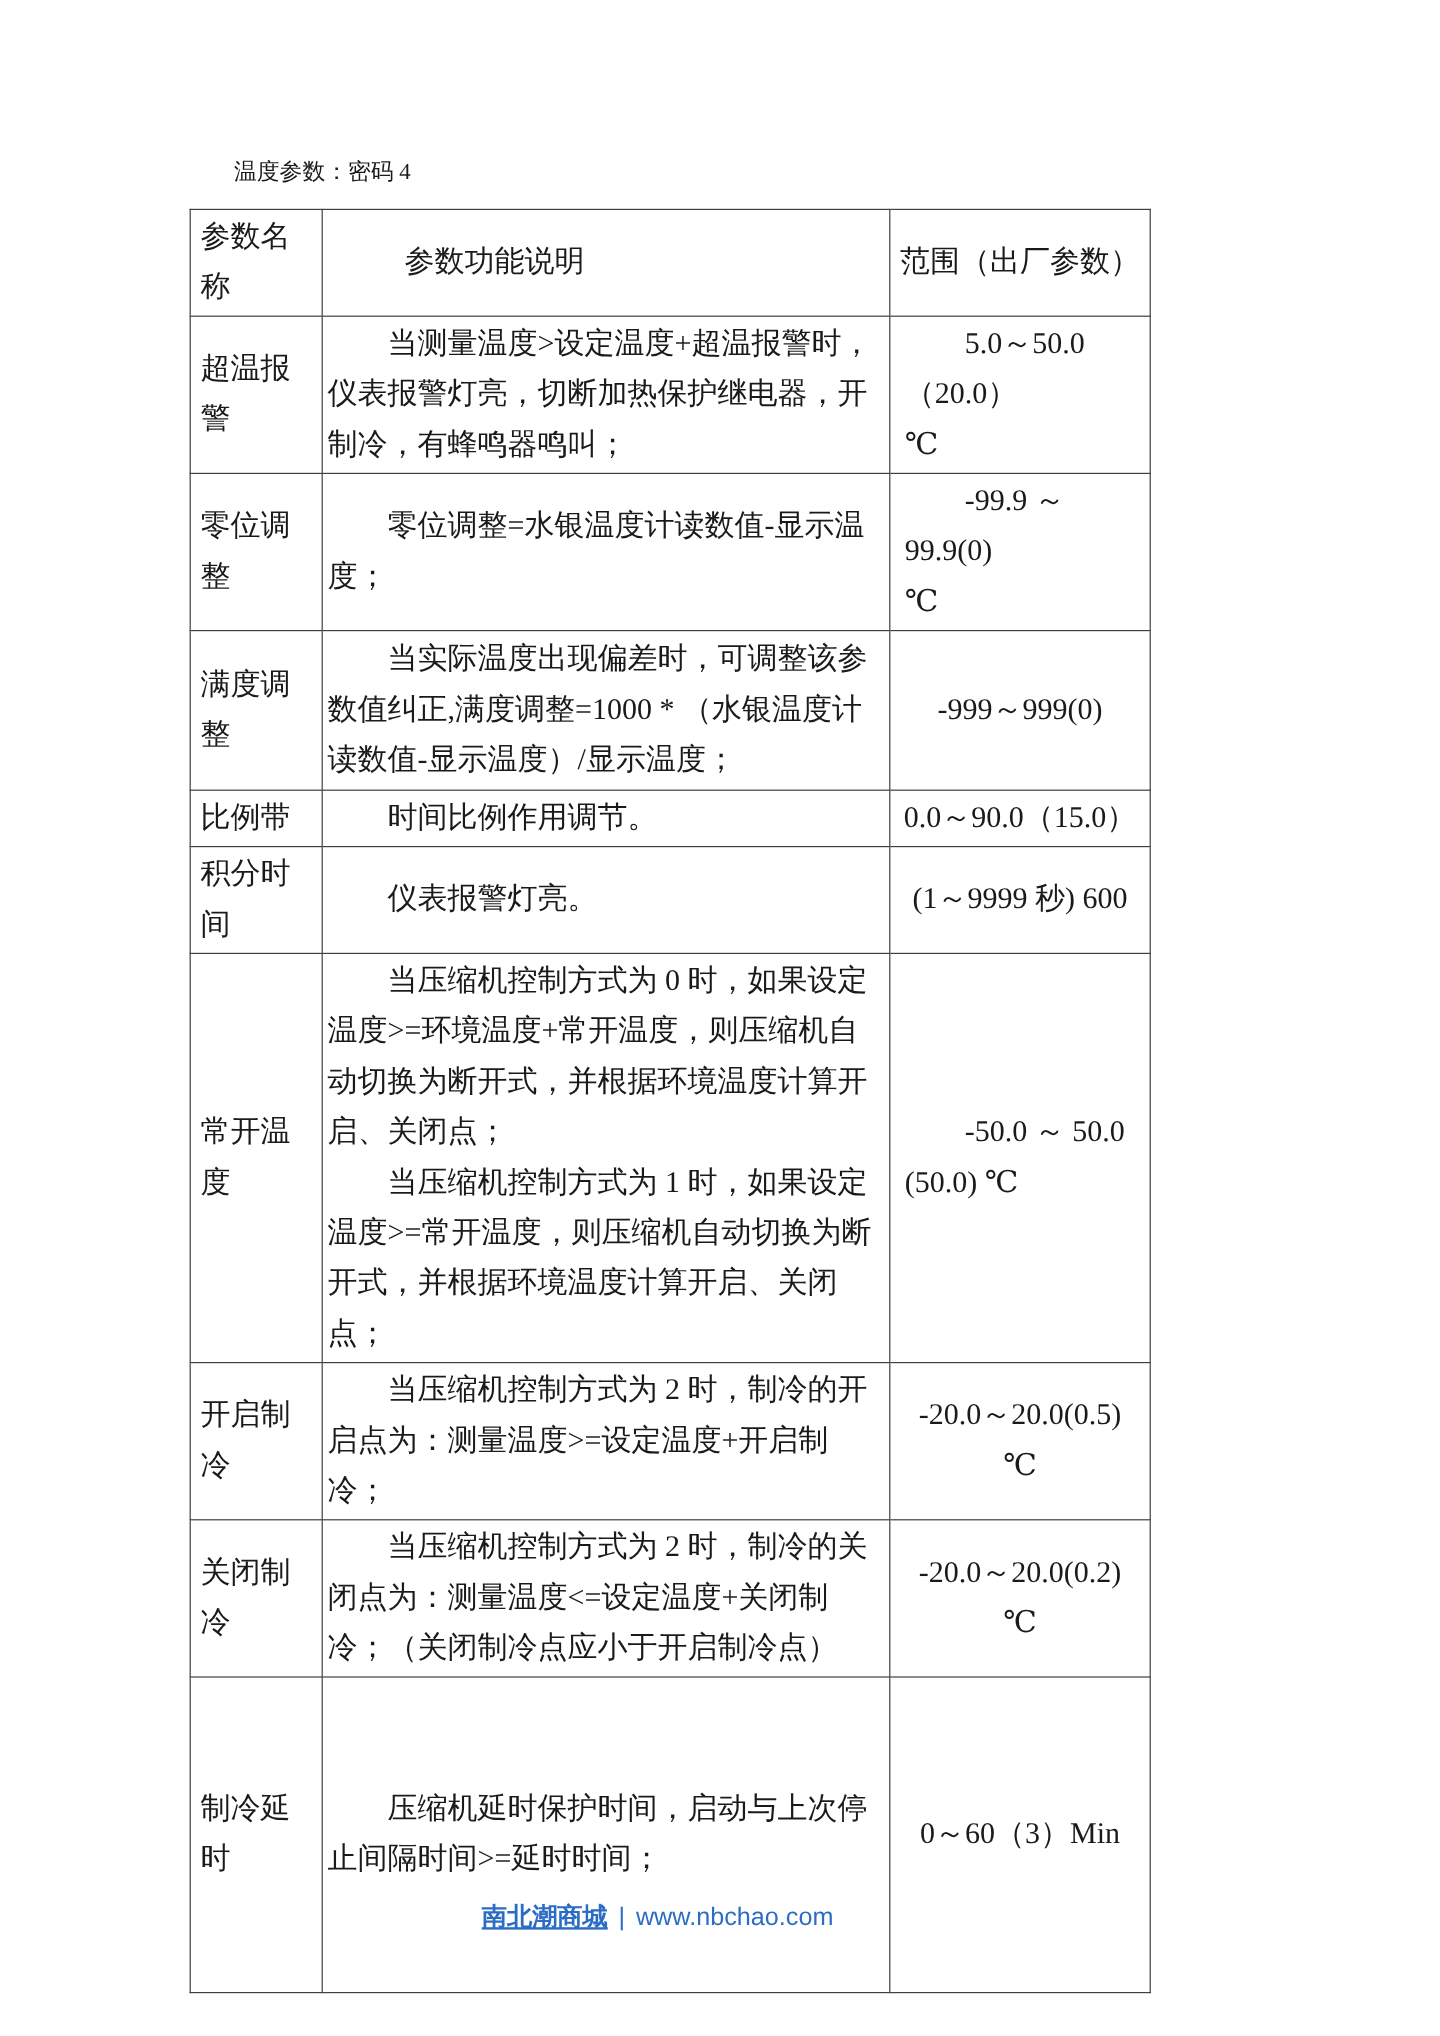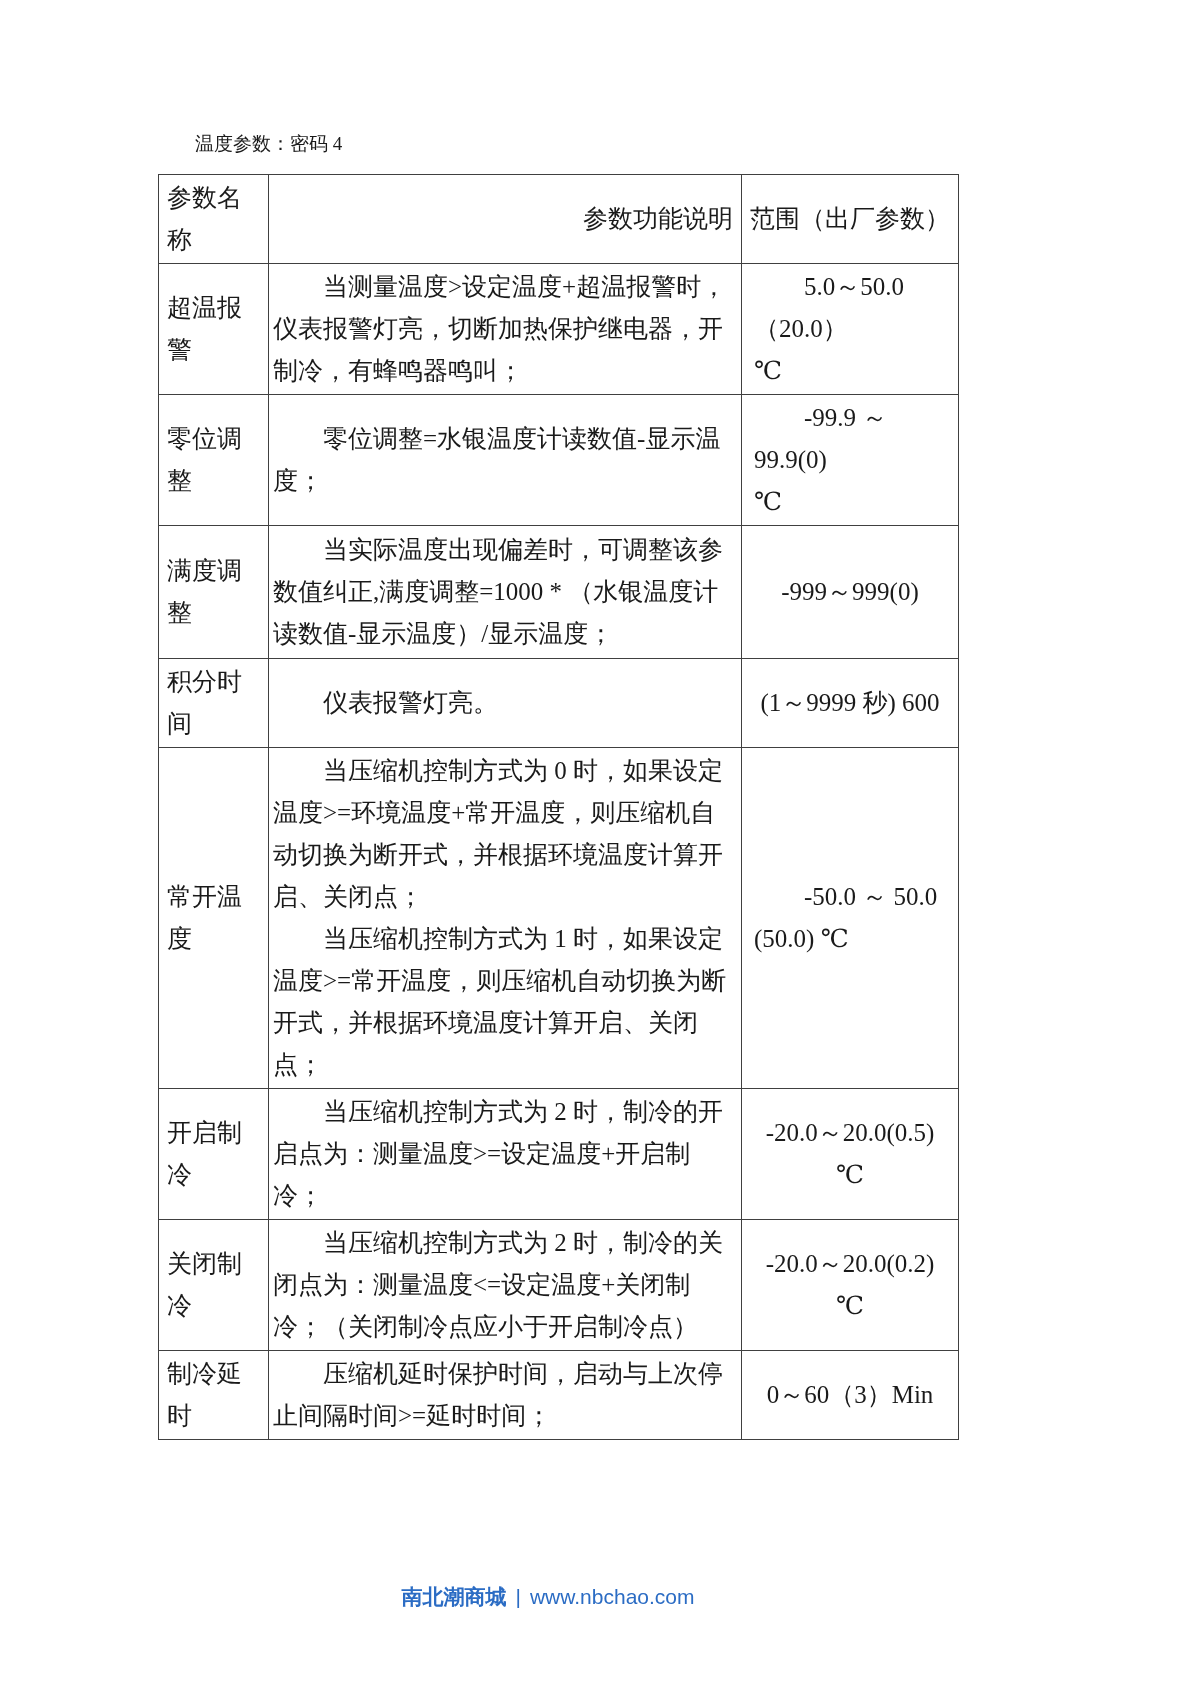--- a/index.html
+++ b/index.html
@@ -39,21 +39,21 @@
     font-weight:normal;
     font-size:25px;
     line-height:42px;
     vertical-align:middle;
     padding:2px 8px;
   }
   .col-name{width:110px;text-align:left;}
   .col-desc{width:473px;}
   .col-range{width:217px;}
   thead tr{height:46px;}
-  th.col-desc{text-align:right;text-indent:2em;padding-left:18px;}
+  th.col-desc{text-align:left;text-indent:2em;padding-left:18px;}
   th.col-range{text-align:center;}
   td.col-desc{padding:2px 6px 2px 4px;}
   td.col-desc p{margin:0;text-indent:2em;}
   td.col-desc p.no-indent{text-indent:0;}
   td.col-range{
     text-align:center;
     white-space:pre-line;
   }
   td.col-range.multiline{
     text-align:left;
@@ -75,21 +75,21 @@
   tbody tr:nth-child(12){height:125px;}
   .footer{
     position:absolute;
     left:0;right:0;
     bottom:86px;
     text-align:center;
     color:var(--footer-blue);
     font-size:21px;
     font-family:"Liberation Sans","DejaVu Sans",sans-serif;
   }
-  .footer .site{font-weight:bold;}
+  .footer .site{font-weight:bold;text-decoration:underline;}
   .footer .sep{margin:0 9px;font-weight:normal;}
   .footer a.url{color:inherit;text-decoration:none;cursor:pointer;}
 </style>
 </head>
 <body>
 
 <div class="page">
 
   <div class="doc-title">温度参数：密码 4</div>
 
@@ -117,20 +117,27 @@
           </td>
           <td class="col-range multiline">-99.9 ～ 99.9(0)
 ℃</td>
         </tr>
         <tr>
           <td class="col-name">满度调整</td>
           <td class="col-desc">
             <p>当实际温度出现偏差时，可调整该参数值纠正,满度调整=1000 * （水银温度计读数值-显示温度）/显示温度；</p>
           </td>
           <td class="col-range">-999～999(0)</td>
+        </tr>
+        <tr>
+          <td class="col-name">比例带</td>
+          <td class="col-desc">
+            <p>时间比例作用调节。</p>
+          </td>
+          <td class="col-range">0.0～90.0（15.0）</td>
         </tr>
         <tr>
           <td class="col-name">积分时间</td>
           <td class="col-desc">
             <p>仪表报警灯亮。</p>
           </td>
           <td class="col-range">(1～9999 秒) 600</td>
         </tr>
         <tr>
           <td class="col-name">常开温度</td>

